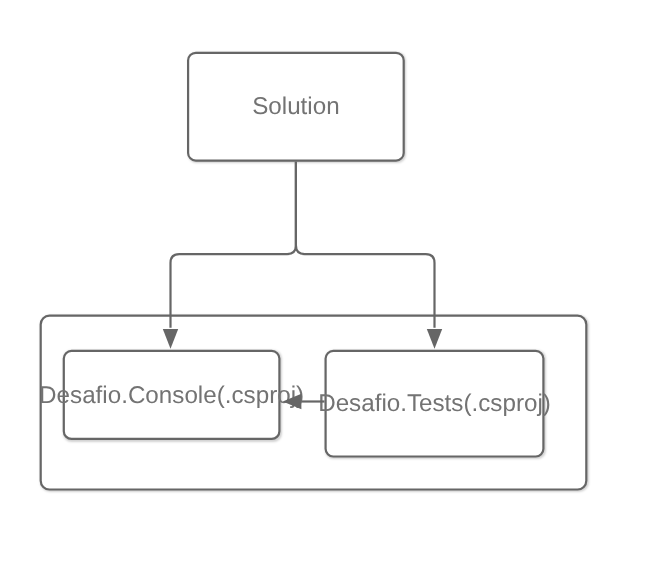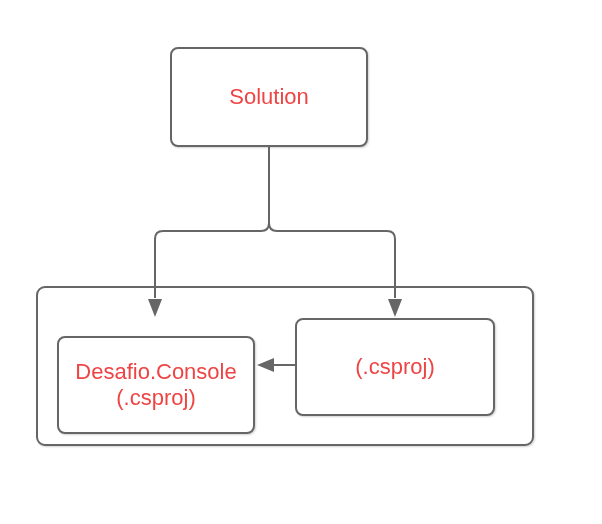--- a/index.html
+++ b/index.html
@@ -20,31 +20,31 @@
     box-sizing: border-box;
   }
   .node {
     position: absolute;
     border: 2px solid #666666;
     border-radius: 8px;
     background: #ffffff;
     box-shadow: 1px 1px 2px rgba(0,0,0,0.18);
     box-sizing: border-box;
     display: flex;
-    flex-direction: column;
+    flex-direction: row;
     align-items: center;
     justify-content: center;
     text-align: center;
-    color: #ef4444;
+    color: #737373;
     font-size: 22px;
     line-height: 26px;
   }
   #node-solution { left: 170px; top: 47px;  width: 198px; height: 100px; }
   #group-projects { left: 36px; top: 286px; width: 498px; height: 160px; }
-  #node-console  { left: 57px;  top: 318px; width: 198px; height: 98px; margin-top: 18px; }
+  #node-console  { left: 57px;  top: 318px; width: 198px; height: 82px; }
   #node-tests    { left: 295px; top: 318px; width: 200px; height: 98px; }
   .edges {
     position: absolute;
     left: 0; top: 0;
     width: 602px; height: 524px;
     pointer-events: none;
   }
 </style>
 </head>
 <body>
@@ -56,20 +56,21 @@
   <div class="node" id="node-solution">
     <div>Solution</div>
   </div>
 
   <div class="node" id="node-console">
     <div>Desafio.Console</div>
     <div>(.csproj)</div>
   </div>
 
   <div class="node" id="node-tests">
+    <div>Desafio.Tests</div>
     <div>(.csproj)</div>
   </div>
 
   <svg class="edges" viewBox="0 0 602 524" xmlns="http://www.w3.org/2000/svg">
 
     <path d="M269 147 L269 223 Q269 231 261 231 L163 231 Q155 231 155 239 L155 298" fill="none" stroke-width="2" stroke="#666666"></path>
     <polygon points="155,317 148,299 162,299" fill="#666666"></polygon>
 
     <path d="M269 147 L269 223 Q269 231 277 231 L387 231 Q395 231 395 239 L395 298" fill="none" stroke-width="2" stroke="#666666"></path>
     <polygon points="395,317 388,299 402,299" fill="#666666"></polygon>

